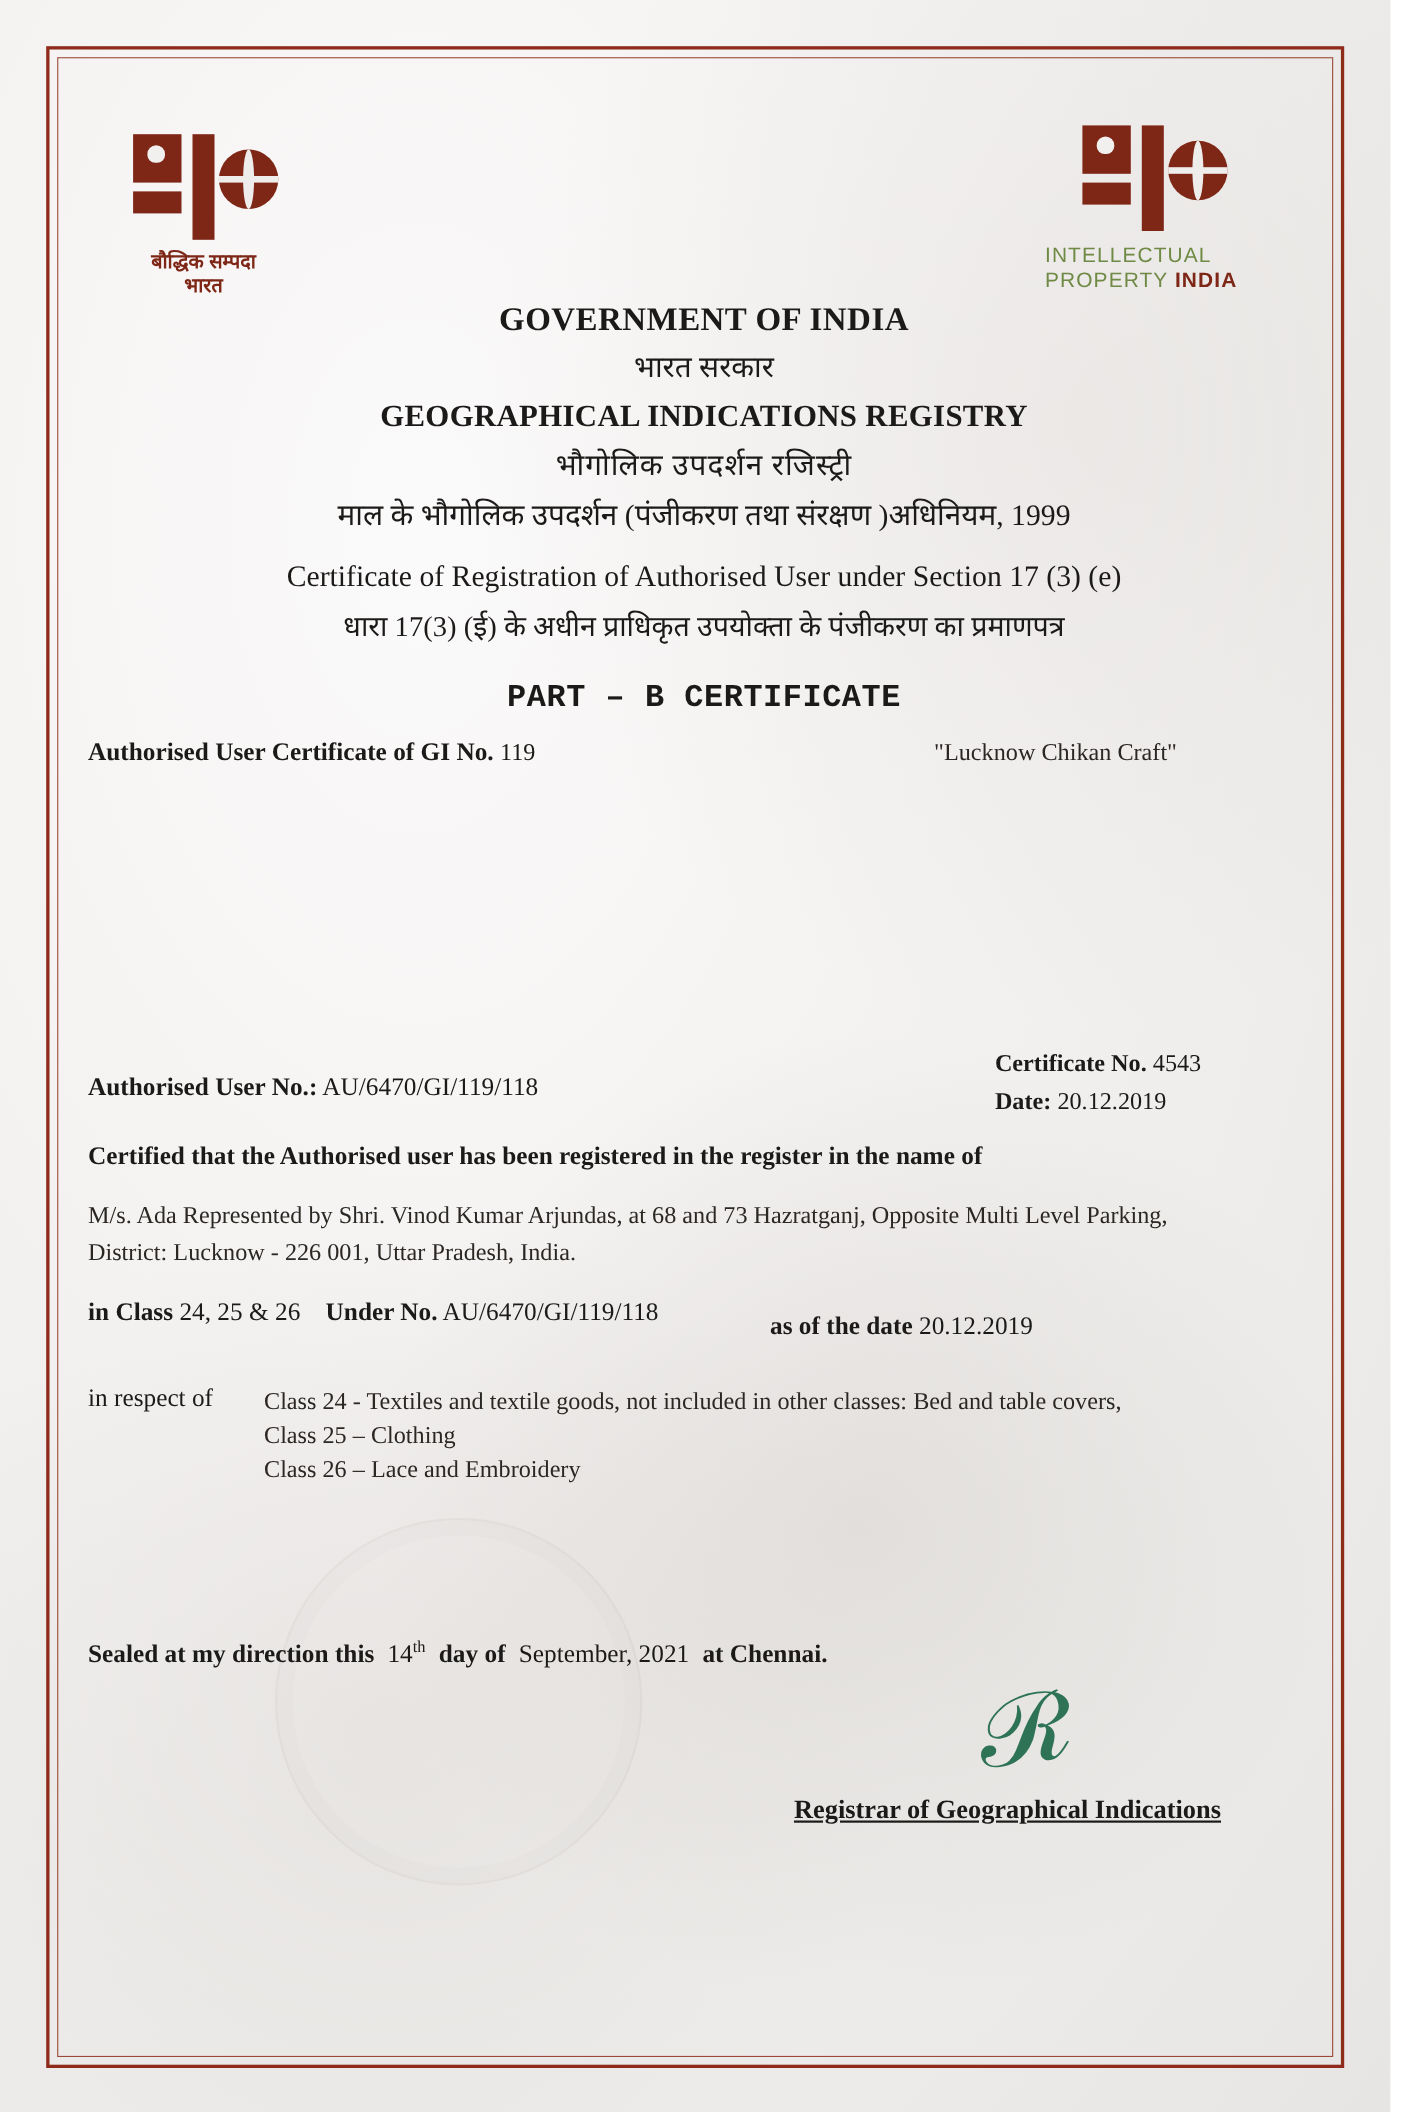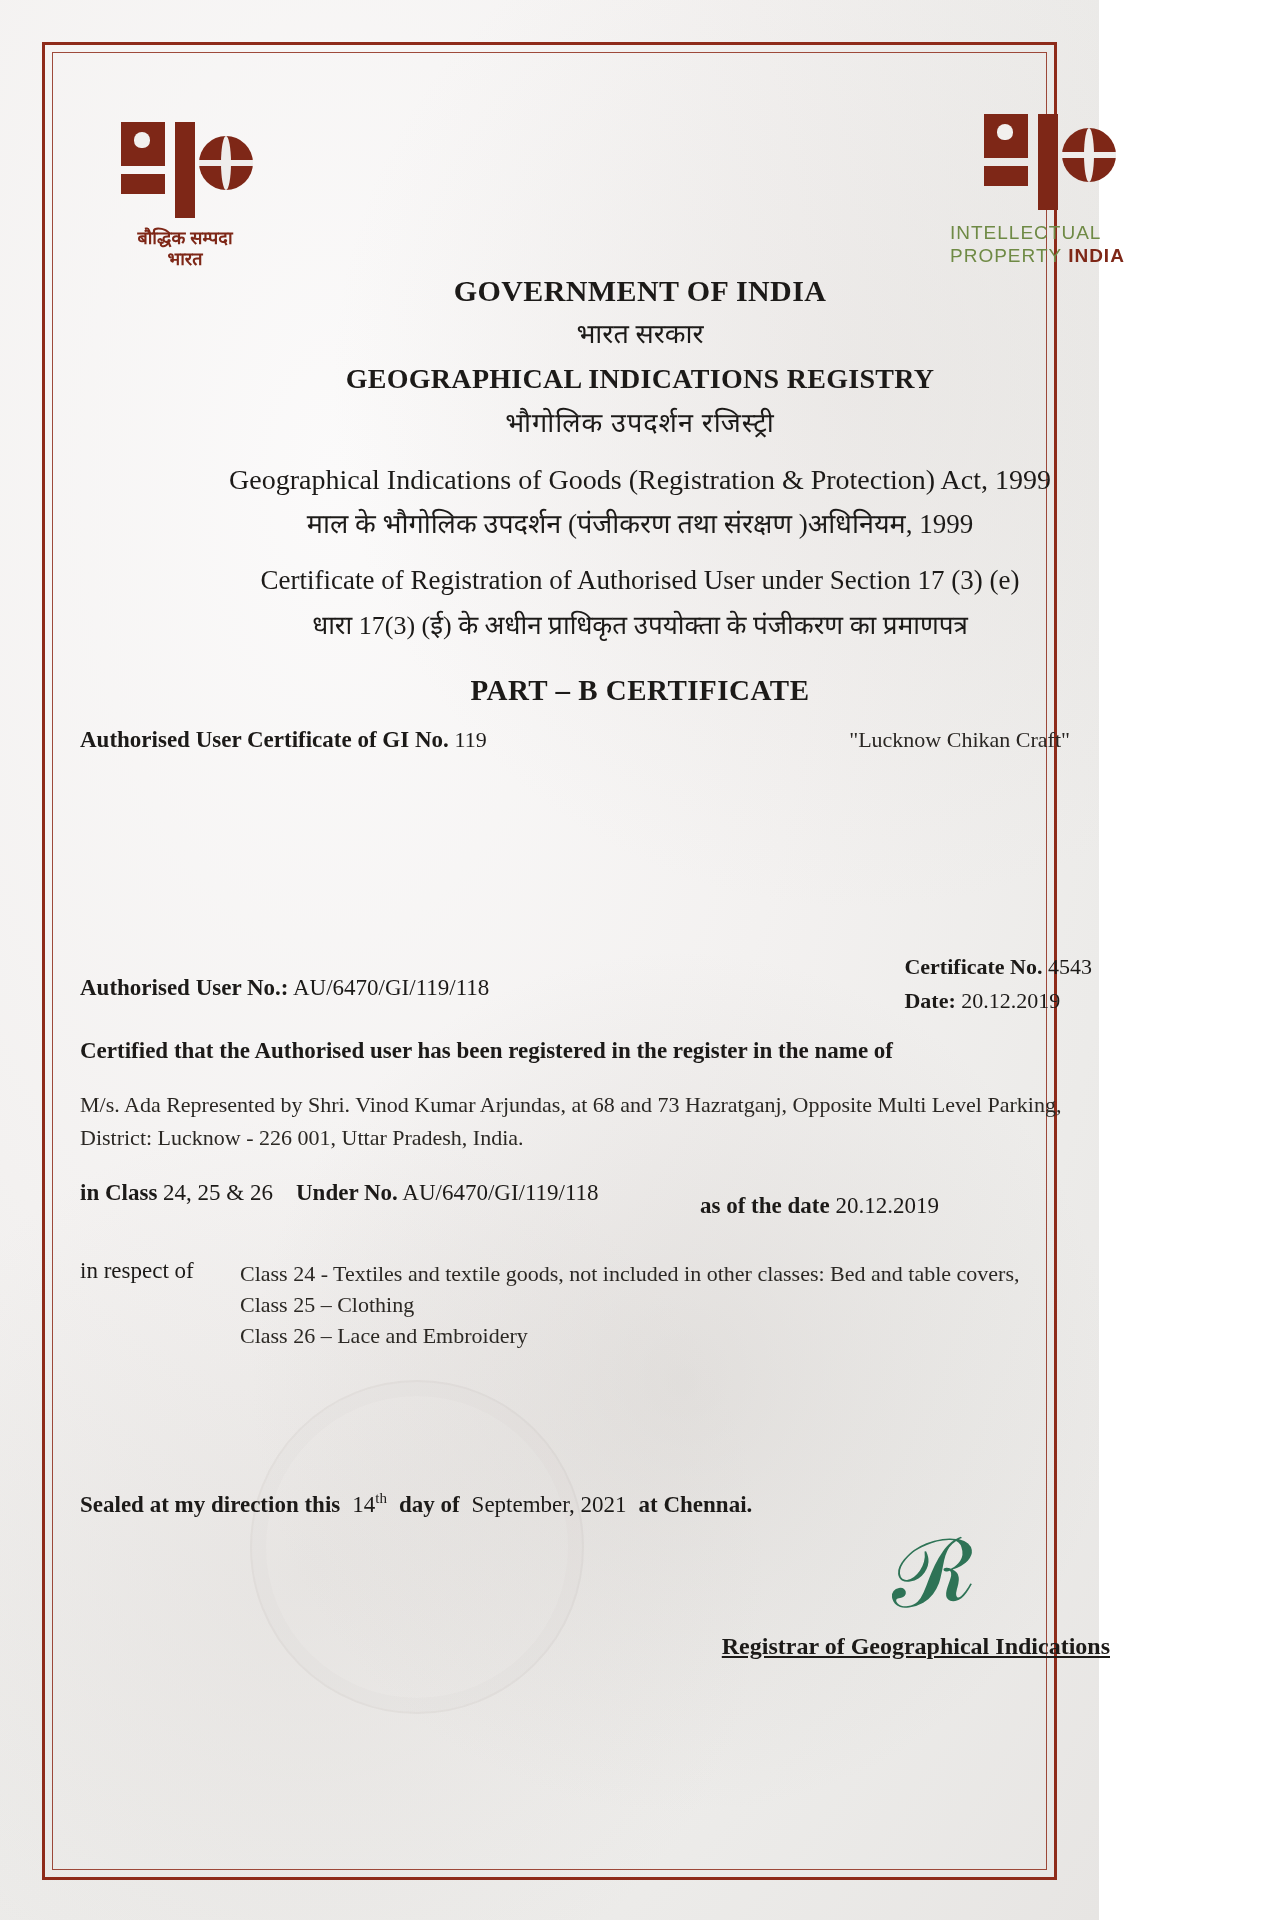--- a/index.html
+++ b/index.html
@@ -10,21 +10,21 @@
   body {
     width: 1280px;
     height: 1920px;
     font-family: "Liberation Serif", serif;
     color: #1c1a18;
     overflow: hidden;
   }
 
   .page {
     position: relative;
-    width: 1099px;
+    width: 1264px;
     height: 1920px;
     background:
       radial-gradient(ellipse at 30% 25%, #fbfafa 0%, #f3f1f0 45%, #ecebe9 75%, #e7e5e3 100%);
   }
 
   
   .paper-grain {
     position: absolute;
     inset: 0;
     background:
@@ -210,20 +210,21 @@
   }
   .cert-line-hi {
     font-size: 26px;
     margin-top: 10px;
   }
   .part-b {
     font-size: 29px;
     font-weight: bold;
     margin-top: 32px;
     letter-spacing: .5px;
+    font-family: Liberation Mono, monospace;
   }
 
   
   .gi-row {
     display: flex;
     align-items: baseline;
     margin-top: 20px;
   }
   .gi-row .left {
     font-size: 23px;
@@ -390,21 +391,20 @@
           <span class="india">INDIA</span>
         </div>
       </div>
     </div>
 
     <div class="t-center">
       <div class="gov">GOVERNMENT OF INDIA</div>
       <div class="gov-hi">भारत सरकार</div>
       <div class="registry">GEOGRAPHICAL INDICATIONS REGISTRY</div>
       <div class="registry-hi">भौगोलिक  उपदर्शन  रजिस्ट्री</div>
-      <div class="act">Geographical Indications of Goods (Registration &amp; Protection) Act, 1999</div>
       <div class="act-hi">माल के भौगोलिक उपदर्शन (पंजीकरण तथा संरक्षण )अधिनियम, 1999</div>
       <div class="cert-line">Certificate of Registration of Authorised User under Section 17 (3) (e)</div>
       <div class="cert-line-hi">धारा 17(3) (ई) के अधीन प्राधिकृत उपयोक्ता के पंजीकरण का प्रमाणपत्र</div>
       <div class="part-b">PART – B CERTIFICATE</div>
     </div>
 
     <div class="gi-row">
       <div class="left">
         <span>Authorised User Certificate of GI No.</span>
         <span class="num">119</span>

